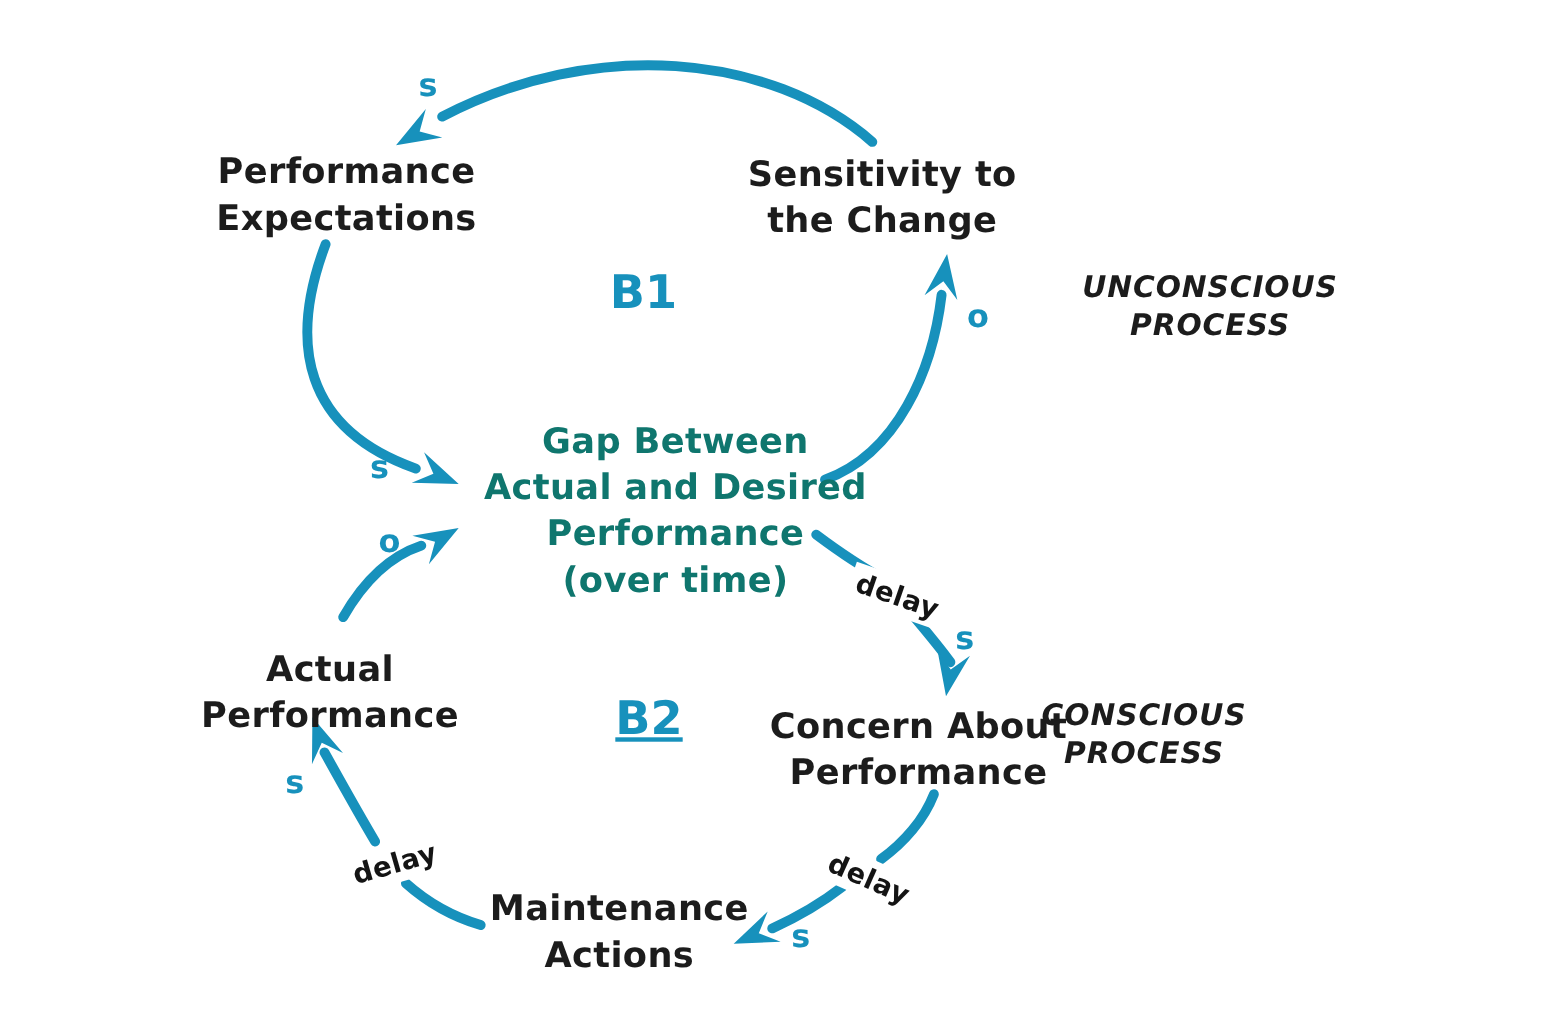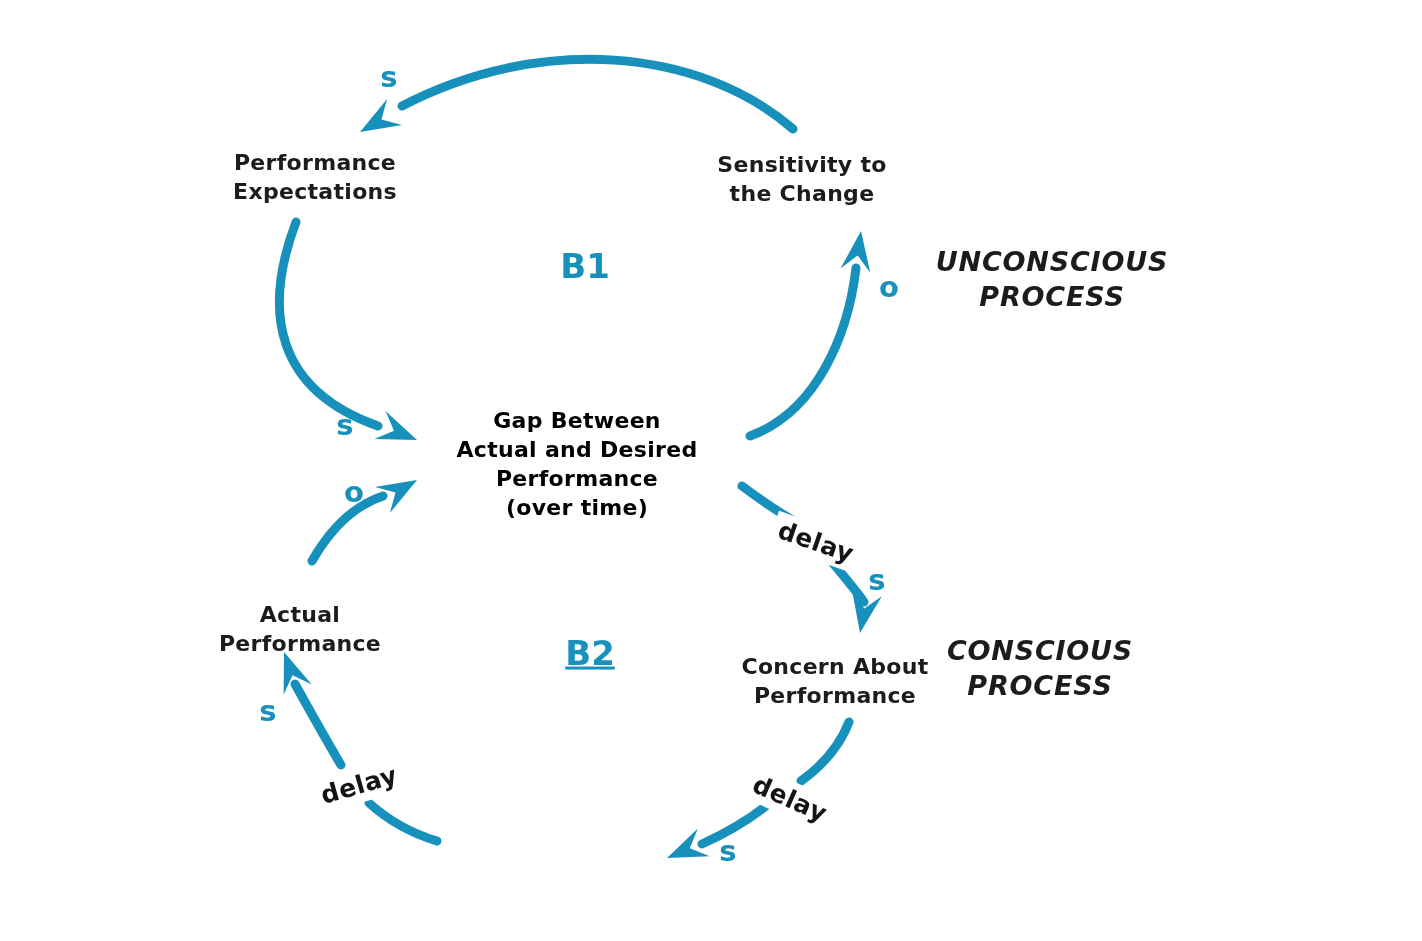--- a/index.html
+++ b/index.html
@@ -32,30 +32,31 @@
     stroke: none;
   }
   .label {
     position: absolute;
     transform: translate(-50%, -50%);
     text-align: center;
     white-space: pre-line;
     line-height: 1.32;
   }
   .node {
-    font-size: 22px;
+    font-size: 32px;
     font-weight: bold;
     color: #1c1c1c;
     letter-spacing: 0.3px;
   }
   .node-accent {
-    color: #000000;
+    color: #0f766e;
+    margin-left: 37px;
   }
   .loop-label {
-    font-size: 34px;
+    font-size: 42px;
     font-weight: bold;
     color: #1791BC;
     text-align: center;
   }
   .process-label {
     font-size: 27px;
     font-weight: bold;
     font-style: italic;
     color: #1c1c1c;
     letter-spacing: 0.8px;
@@ -134,26 +135,28 @@
 Actual and Desired
 Performance
 (over time)</div>
 
   <div class="label node" style="left:300px; top:609px;margin-top:20px;">Actual
 Performance</div>
 
   <div class="label node" style="left:835px; top:681px;">Concern About
 Performance</div>
 
+  <div class="label node" style="left:563px; top:847px;">Maintenance
+Actions</div>
 
   <div class="label loop-label" style="left:585px; top:266px;">B1</div>
 
   <div class="label loop-label" style="left:590px; top:653px;text-decoration:underline;">B2</div>
 
-  <div class="label process-label" style="left:1052px; top:279px;">UNCONSCIOUS
+  <div class="label process-label" style="left:1100px; top:279px;">UNCONSCIOUS
 PROCESS</div>
 
   <div class="label process-label" style="left:1040px; top:668px;">CONSCIOUS
 PROCESS</div>
 
   <div class="label polarity" style="left:389px; top:77px;">s</div>
 
   <div class="label polarity" style="left:345px; top:425px;">s</div>
 
   <div class="label polarity" style="left:889px; top:287px;">o</div>

